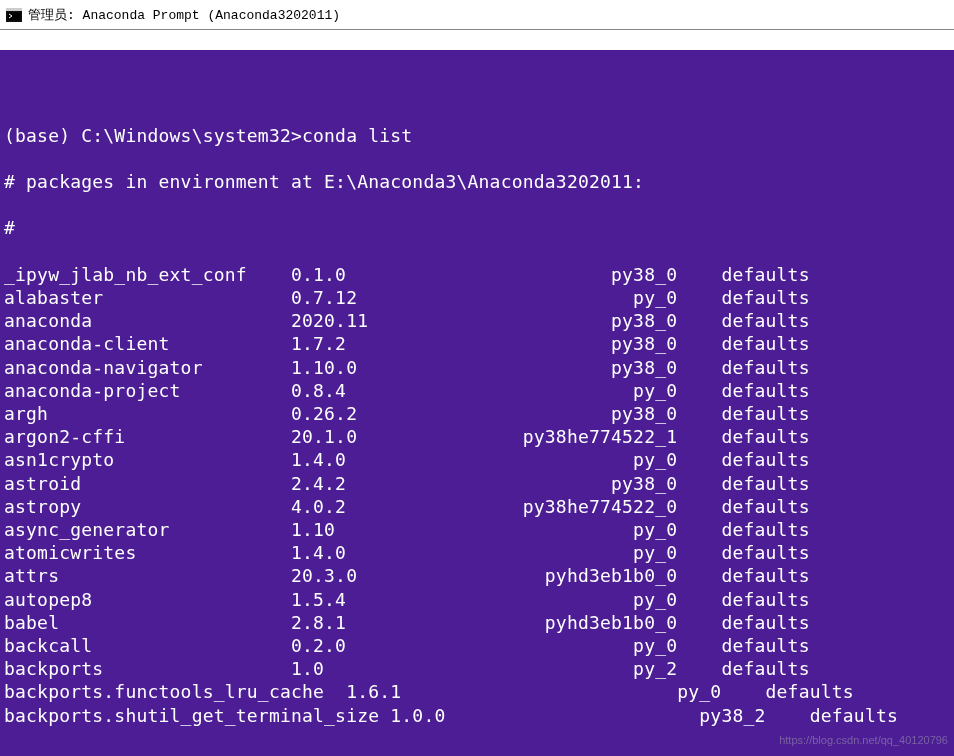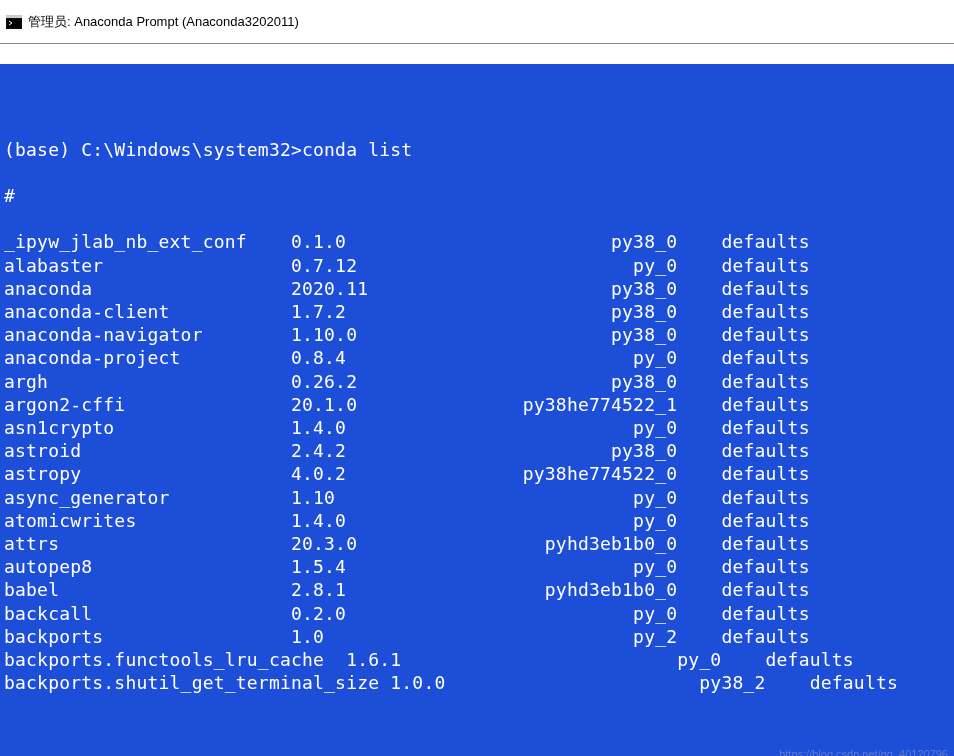--- a/index.html
+++ b/index.html
@@ -5,46 +5,46 @@
   html, body {
     margin: 0;
     padding: 0;
     width: 954px;
     height: 756px;
     overflow: hidden;
     background: #000;
     font-family: Consolas, "Lucida Console", Monaco, monospace;
   }
   .titlebar {
-    height: 44px;
+    height: 30px;
     background: #ffffff;
     border-bottom: 1px solid #888;
     display: flex;
     align-items: center;
     padding: 0 6px;
     box-sizing: border-box;
-    font-family: Liberation Sans, sans-serif;
+    font-family: Liberation Mono, monospace;
     font-size: 13px;
     color: #000;
   }
   .titlebar .icon {
     width: 16px;
     height: 16px;
     margin-right: 6px;
     display: inline-flex;
     align-items: center;
     justify-content: center;
   }
   .titlebar .icon svg { width: 16px; height: 14px; }
   .blank-strip {
     height: 20px;
     background: #ffffff;
   }
   .term {
-    background: #1d4ed8;
+    background: #4c1d95;
     color: #fff;
     font-size: 18px;
     line-height: 23.2px;
     padding: 4px 0 0 4px;
     white-space: pre;
     letter-spacing: 0.2px;
     height: calc(756px - 30px - 20px);
     box-sizing: border-box;
     overflow: hidden;
     position: relative;
@@ -73,16 +73,17 @@
       <path d="M3 6 L6 8 L3 10" stroke="#fff" stroke-width="1" fill="none"></path>
     </svg>
   </span>
   <span>管理员: Anaconda Prompt (Anaconda3202011)</span>
 </div>
 <div class="blank-strip"></div>
 
 <div class="term">
 <div class="term-row"> </div>
 <div class="term-row"><span>(base) C:\Windows\system32&gt;</span><span>conda list</span></div>
+<div class="term-row"># packages in environment at E:\Anaconda3\Anaconda3202011:</div>
 <div class="term-row">#</div>
 <div id="pkg-rows"><div class="term-row">_ipyw_jlab_nb_ext_conf    0.1.0                        py38_0    defaults</div><div class="term-row">alabaster                 0.7.12                         py_0    defaults</div><div class="term-row">anaconda                  2020.11                      py38_0    defaults</div><div class="term-row">anaconda-client           1.7.2                        py38_0    defaults</div><div class="term-row">anaconda-navigator        1.10.0                       py38_0    defaults</div><div class="term-row">anaconda-project          0.8.4                          py_0    defaults</div><div class="term-row">argh                      0.26.2                       py38_0    defaults</div><div class="term-row">argon2-cffi               20.1.0               py38he774522_1    defaults</div><div class="term-row">asn1crypto                1.4.0                          py_0    defaults</div><div class="term-row">astroid                   2.4.2                        py38_0    defaults</div><div class="term-row">astropy                   4.0.2                py38he774522_0    defaults</div><div class="term-row">async_generator           1.10                           py_0    defaults</div><div class="term-row">atomicwrites              1.4.0                          py_0    defaults</div><div class="term-row">attrs                     20.3.0                 pyhd3eb1b0_0    defaults</div><div class="term-row">autopep8                  1.5.4                          py_0    defaults</div><div class="term-row">babel                     2.8.1                  pyhd3eb1b0_0    defaults</div><div class="term-row">backcall                  0.2.0                          py_0    defaults</div><div class="term-row">backports                 1.0                            py_2    defaults</div><div class="term-row">backports.functools_lru_cache  1.6.1                         py_0    defaults</div><div class="term-row">backports.shutil_get_terminal_size 1.0.0                       py38_2    defaults</div></div>
 <div class="watermark">https://blog.csdn.net/qq_40120796</div>
 </div>
 
 </body></html>

